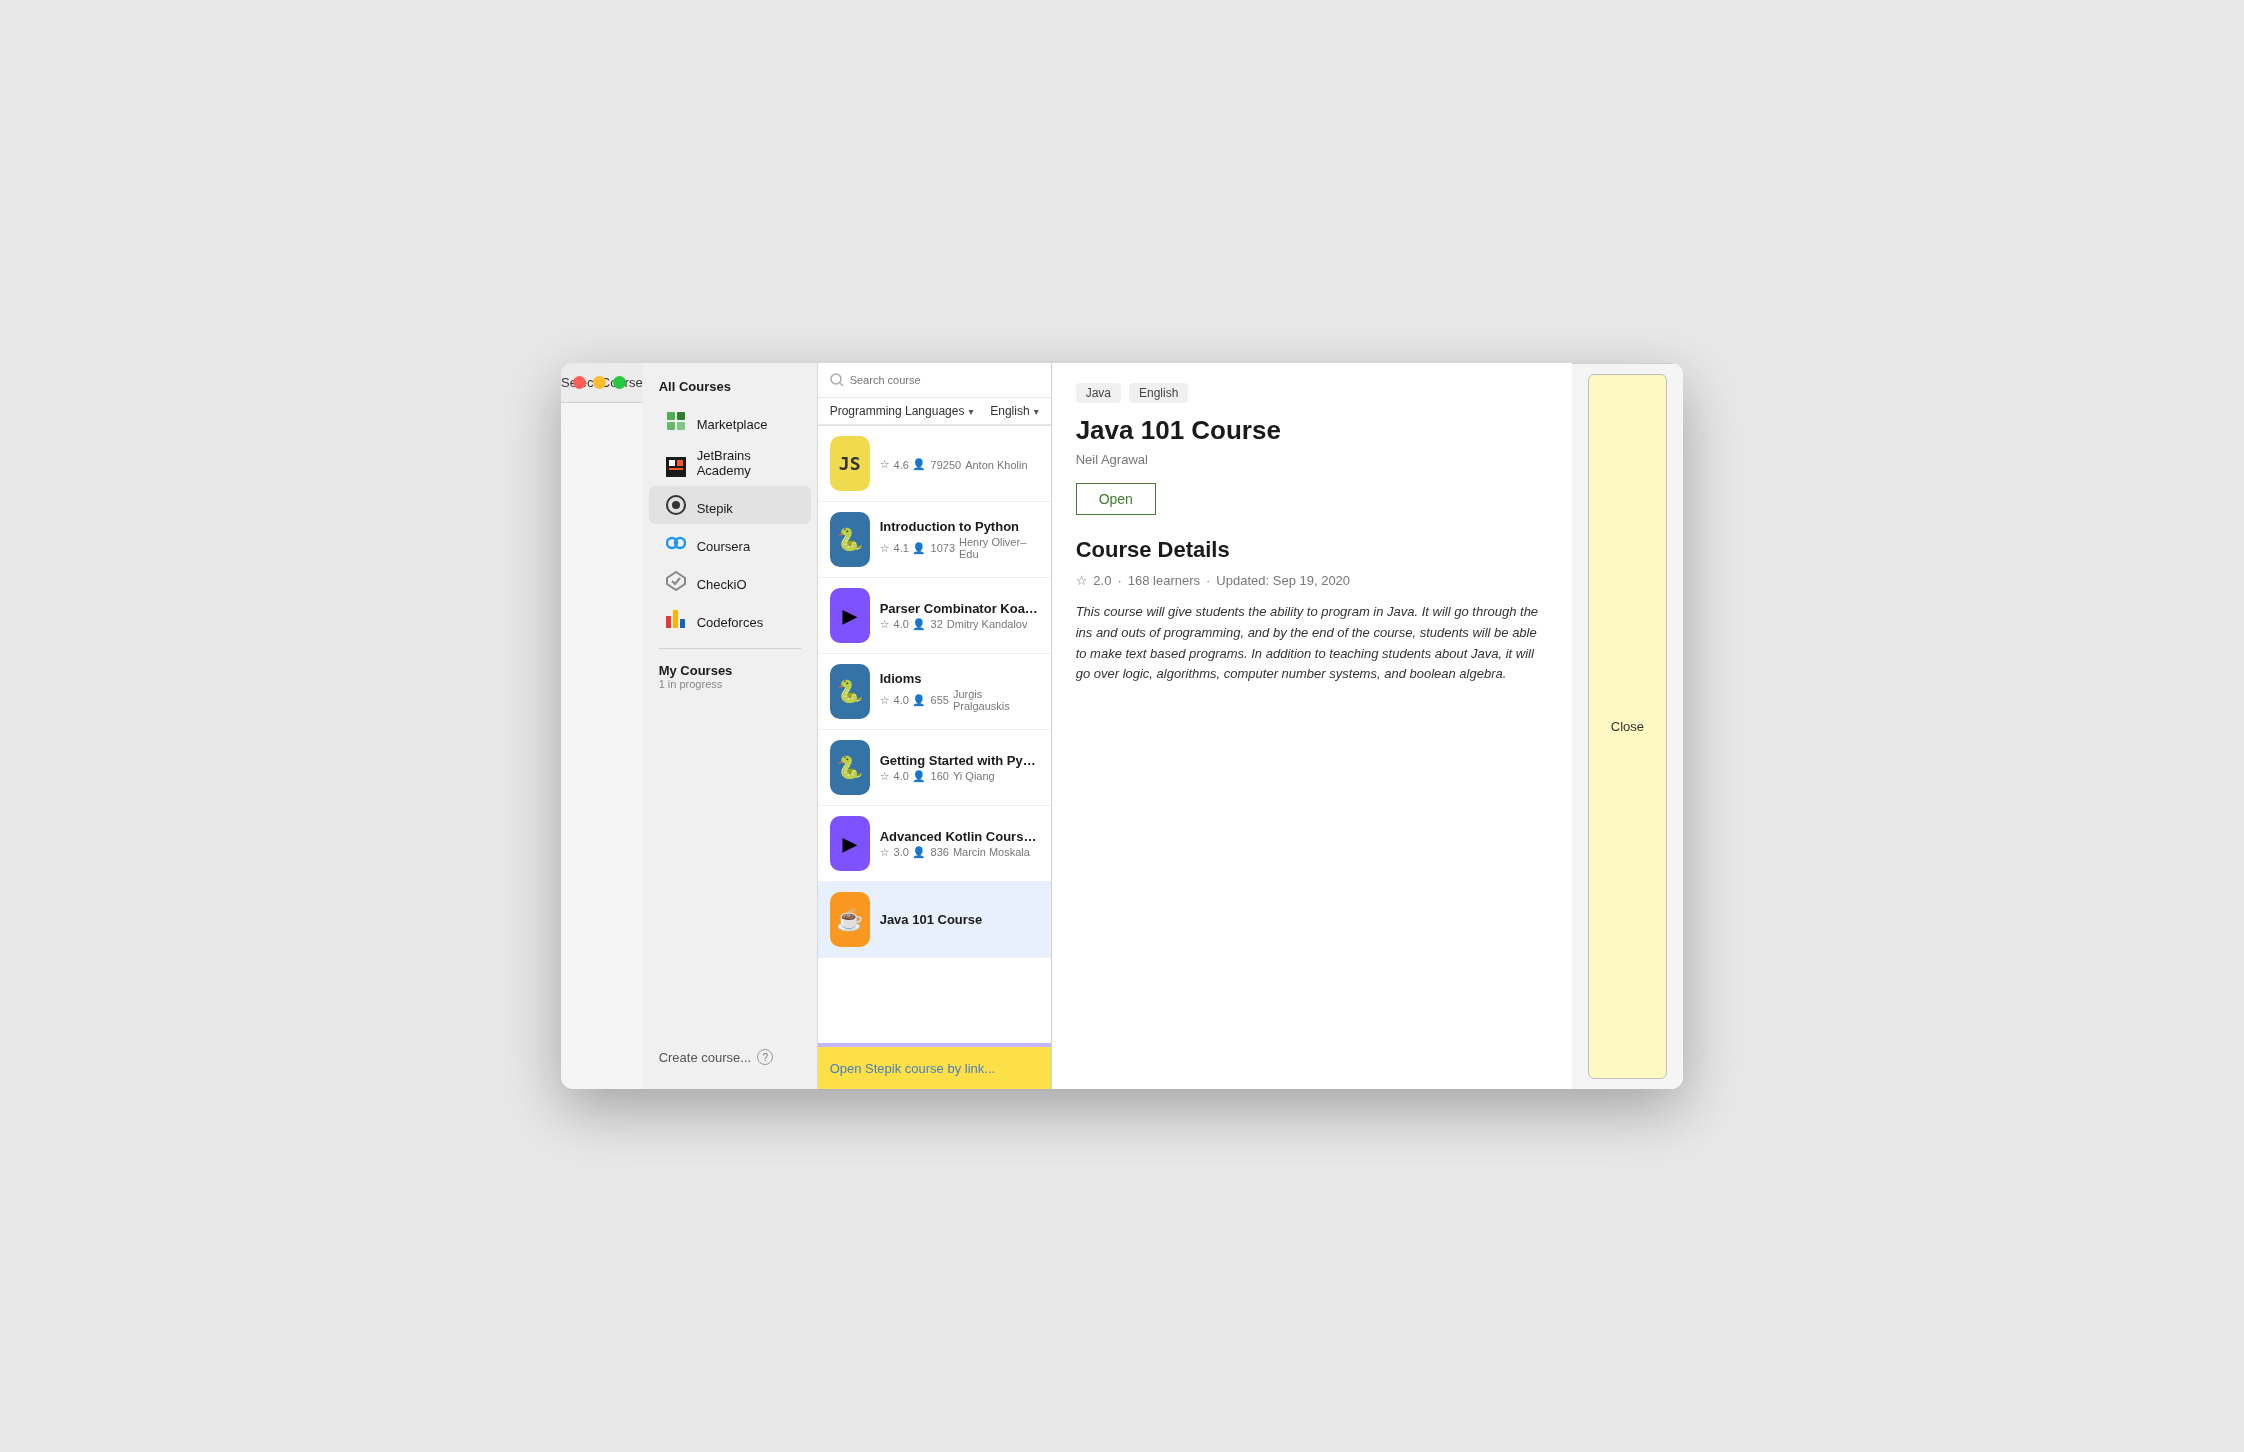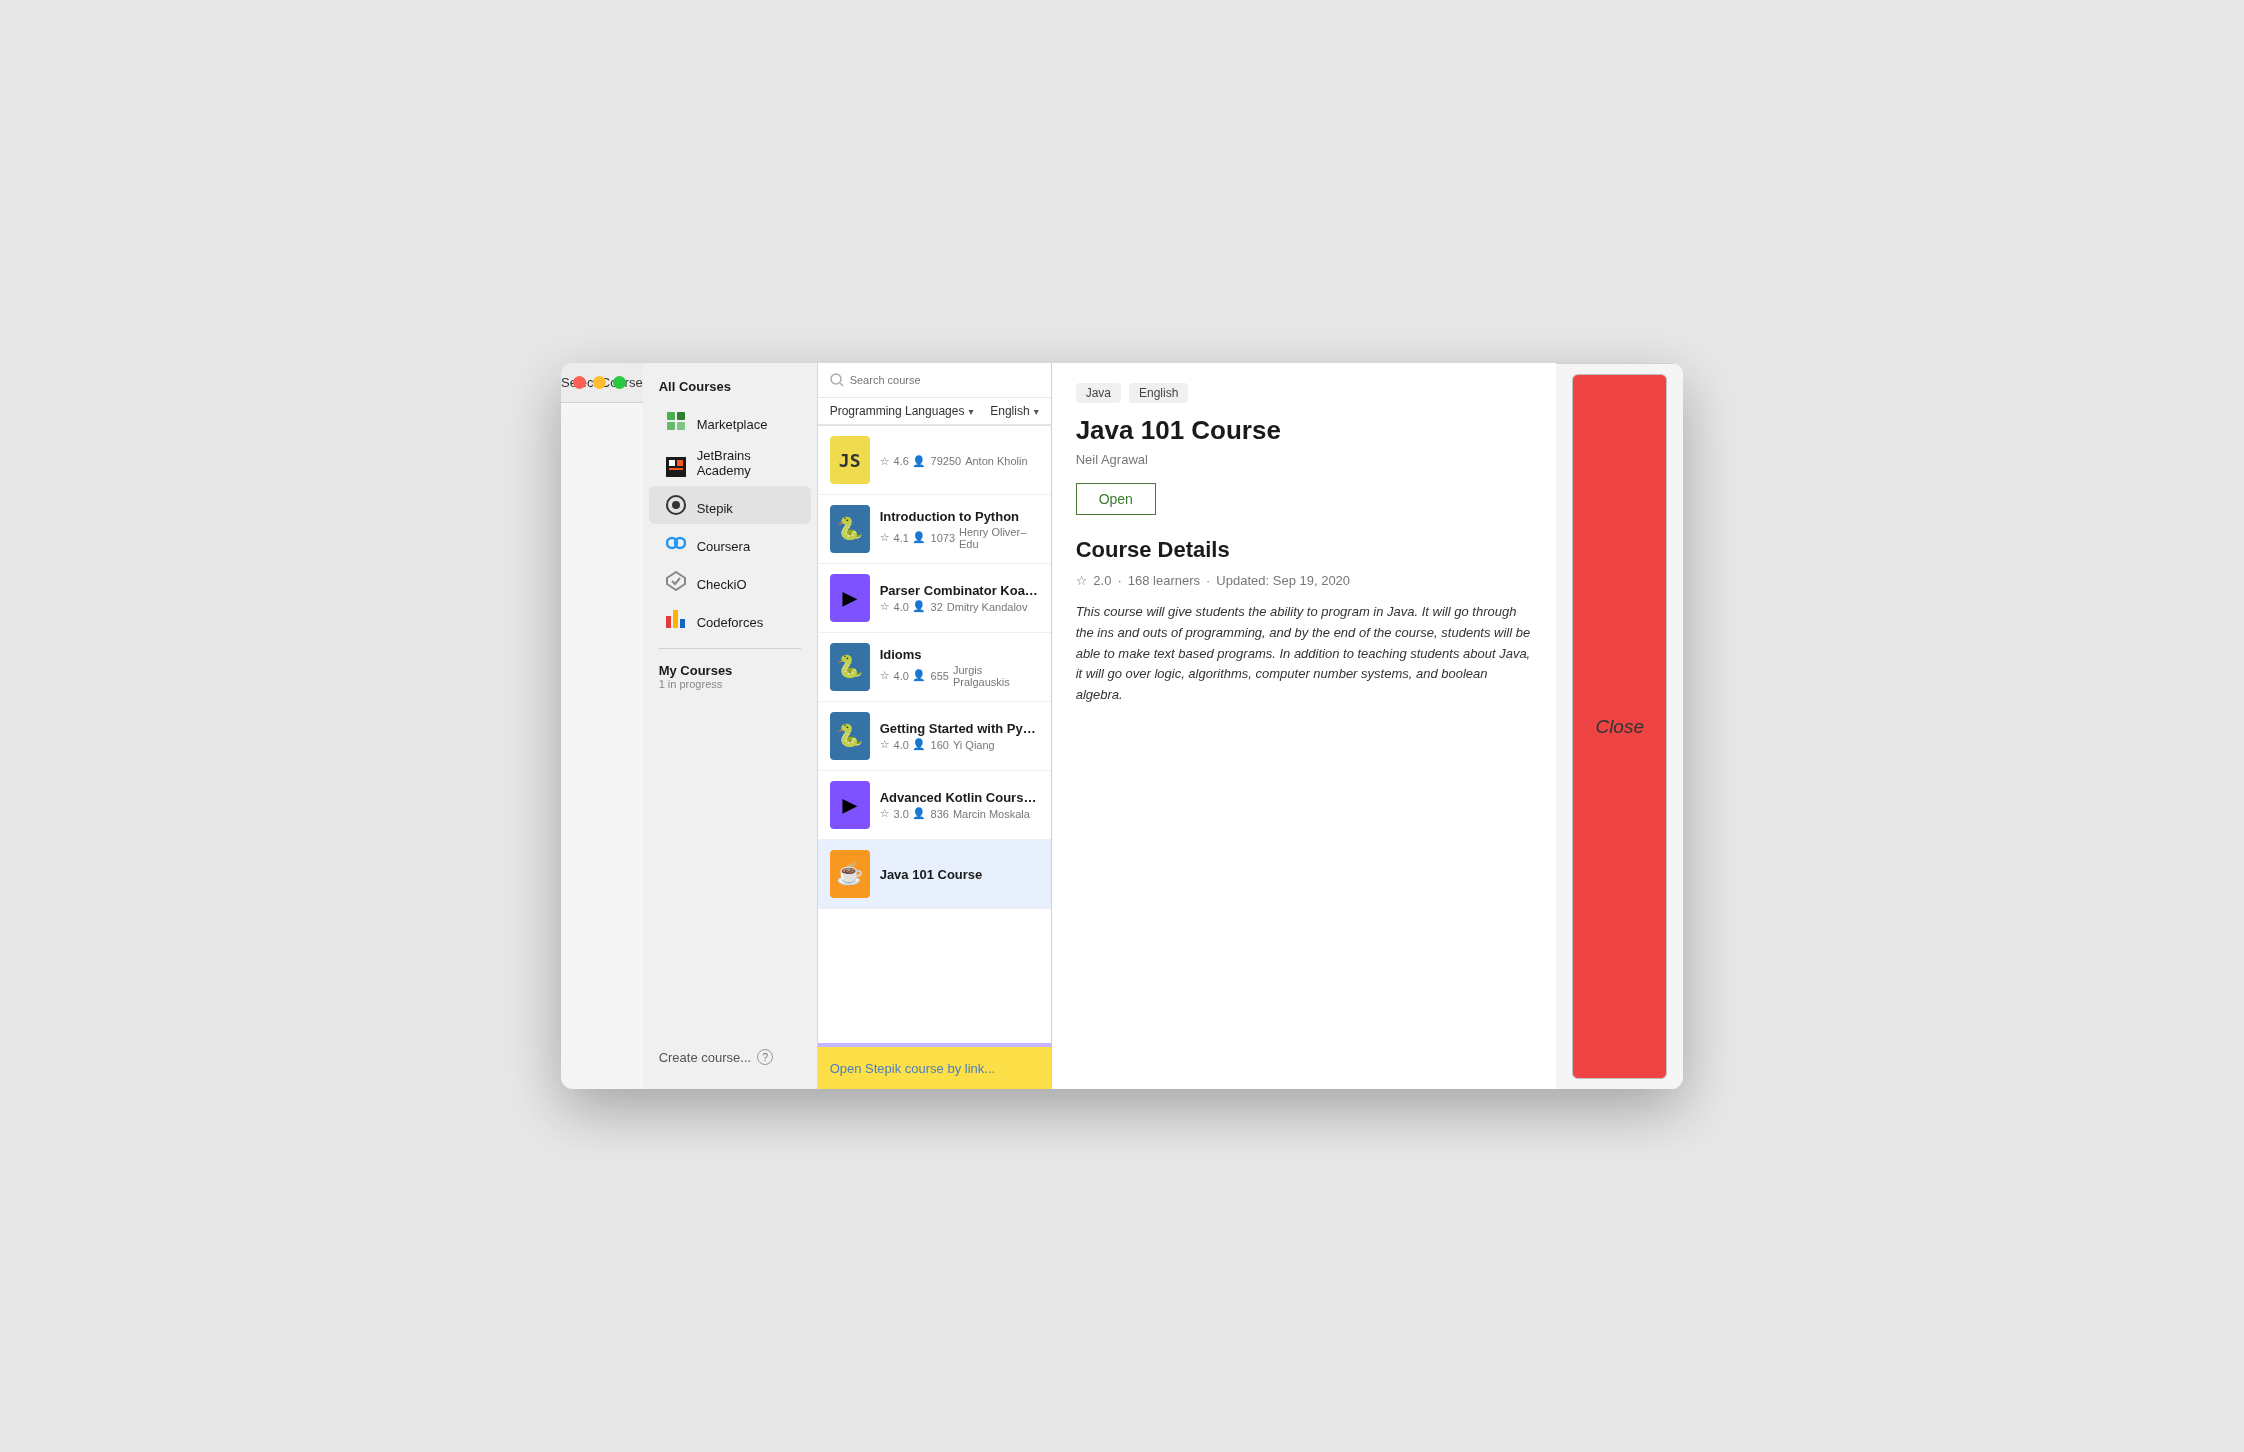--- a/index.html
+++ b/index.html
@@ -189,22 +189,22 @@
       display: flex;
       align-items: center;
       gap: 10px;
       padding: 10px 12px;
       cursor: pointer;
       border-bottom: 1px solid #f0f0f0;
     }
     .course-item.selected { background: #e8f0fe; }
     .course-thumb {
       width: 40px;
-      height: 48px;
-      border-radius: 4px;
+      height: 55px;
+      border-radius: 10px;
       flex-shrink: 0;
       display: flex;
       align-items: center;
       justify-content: center;
       font-size: 18px;
       font-weight: 700;
     }
     .course-info {
       flex: 1;
       min-width: 0;
@@ -300,27 +300,26 @@
     .window-footer {
       display: flex;
       justify-content: flex-end;
       padding: 10px 16px;
       background: #f5f5f5;
       border-top: 1px solid #d0d0d0;
       flex-shrink: 0;
     }
     .close-button {
       padding: 6px 22px;
-      background: #ef4444;
+      background: #fef9c3;
       border: 1px solid #c0c0c0;
       border-radius: 6px;
-      font-size: 19px;
+      font-size: 13px;
       color: #333;
       cursor: pointer;
-      font-style: italic;
     }
 
     
     .thumb-python {
       background: #3572a5;
     }
     .thumb-js {
       background: #f0db4f;
       color: #333;
       font-family: monospace;

